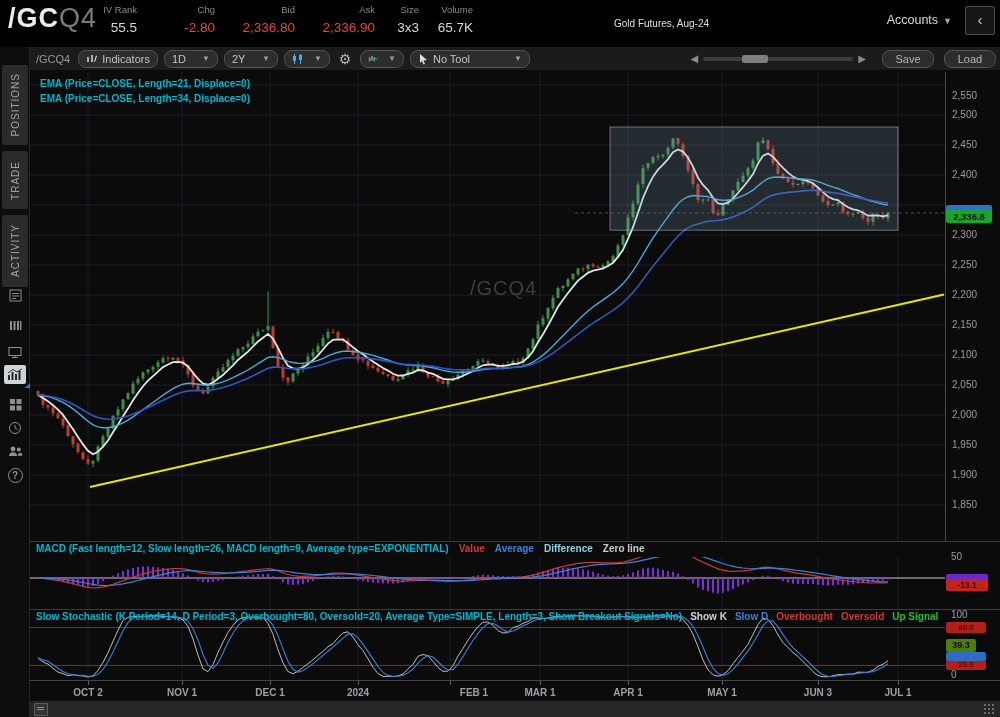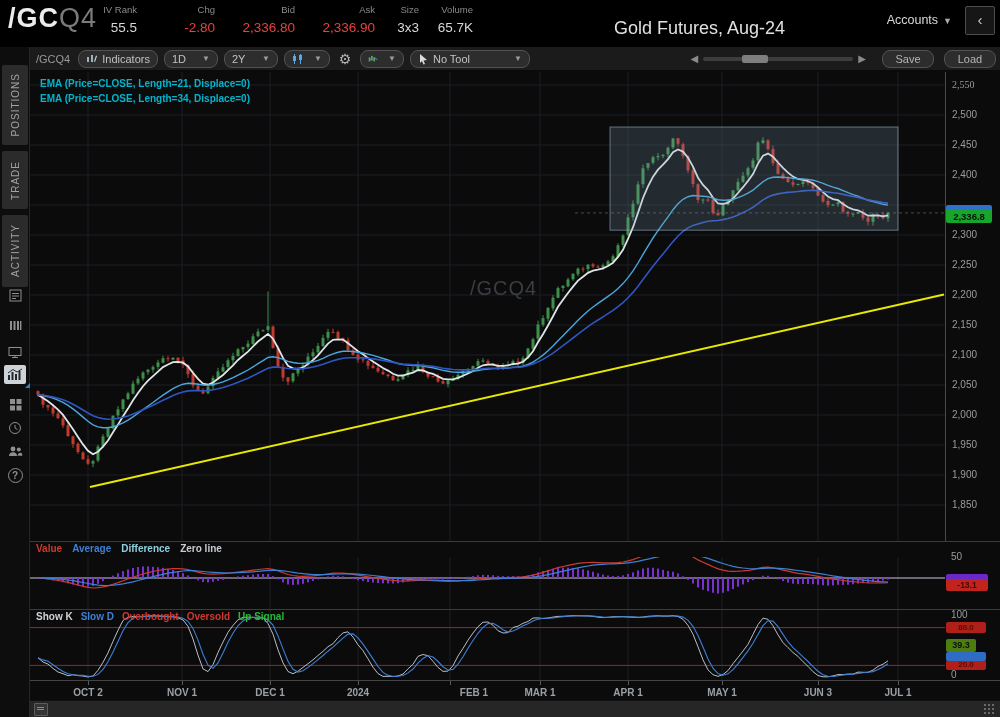--- a/index.html
+++ b/index.html
@@ -9,21 +9,21 @@
   #hdr{position:absolute;left:0;top:0;width:1000px;height:46px;background:#000;}
   #sym{position:absolute;left:8px;top:3px;font-size:27px;font-weight:bold;color:#ececec;letter-spacing:1px;}
   #sym .symq{color:#7b7b7b;font-weight:normal;}
   #hfields{position:absolute;left:82px;top:4px;display:flex;}
   .hf{display:flex;flex-direction:column;align-items:flex-end;}
   .hf .hl{font-size:9.5px;color:#8a8a8a;line-height:12px;}
   .hf .hv{font-size:13.5px;line-height:18px;margin-top:3px;}
   .red{color:#e8423a;}
   .wht{color:#d8d8d8;}
   .hsuf{color:#cfcfcf;}
-  #hdesc{position:absolute;left:614px;top:18px;font-size:18px;color:#e0e0e0;}
+  #hdesc{position:absolute;left:614px;top:18px;font-size:10px;color:#e0e0e0;}
   #accounts{position:absolute;right:48px;top:13px;font-size:12.5px;color:#d8d8d8;cursor:pointer;}
   #accounts .cv{font-size:9px;color:#aaa;margin-left:5px;}
   #backbtn{position:absolute;right:5px;top:6px;width:28px;height:27px;border:1px solid #4c4c4c;
            background:#161616;color:#ccc;font-size:15px;text-align:center;line-height:25px;border-radius:2px;cursor:pointer;}
   
   #toolbar{position:absolute;left:30px;top:47px;width:970px;height:24px;background:#1b1b1b;
            display:flex;align-items:center;gap:6px;padding-left:6px;box-sizing:border-box;border-bottom:1px solid #0a0a0a;}
   #tb-symbol{font-size:11px;color:#9a9a9a;margin-right:2px;}
   .tbtn{height:18px;background:#2d2d2d;border:1px solid #525252;border-radius:8px;color:#c2c2c2;
         font-size:11px;display:flex;align-items:center;gap:4px;padding:0 7px;box-sizing:border-box;cursor:pointer;white-space:nowrap;}
@@ -627,21 +627,21 @@
     <rect x="856.5" y="140.9199999999999" width="3" height="5.330150758776625" fill="#3f8f4a"></rect>
     <line x1="60" y1="415" x2="914" y2="222.4" stroke="#e8e800" stroke-width="2"></line>
     <polyline points="8,322.7 13,326.1 18,329.2 23,333.3 28,337.6 33,342.9 38,349.9 43,357.3 48,364.9 53,372.4 58,378.8 63,382.3 68,379.7 73,374.6 78,368.5 83,360.2 88,352.6 93,344.2 98,336.6 103,328.3 108,321.1 113,314.2 118,308.7 123,304.1 128,299.6 133,295.1 138,292.5 143,290.2 148,289.8 153,290.7 158,294.5 163,300.9 168,306.9 173,311.7 178,312.7 183,310.5 188,306.8 193,303.0 198,298.1 203,293.4 208,288.0 213,283.7 218,279.7 223,274.5 228,269.5 233,265.8 238,261.9 243,266.7 248,276.0 253,285.9 258,293.8 263,296.4 268,296.8 273,295.6 278,291.9 283,288.1 288,283.4 293,277.5 298,271.6 303,267.9 308,267.3 313,267.6 318,271.2 323,275.1 328,279.3 333,282.3 338,286.1 343,289.5 348,292.8 353,296.0 358,298.6 363,301.8 368,303.6 373,303.5 378,301.8 383,300.6 388,298.0 393,298.5 398,300.6 403,301.9 408,304.4 413,306.8 418,307.4 423,307.4 428,305.9 433,303.7 438,301.5 443,299.0 448,295.7 453,293.3 458,292.5 463,292.7 468,293.8 473,293.9 478,293.4 483,292.0 488,291.6 493,289.8 498,285.4 503,279.3 508,270.3 513,262.3 518,253.5 523,244.2 528,234.8 533,227.8 538,221.0 543,214.6 548,208.6 553,204.8 558,200.8 563,198.7 568,197.7 573,196.3 578,194.0 583,190.7 588,184.9 593,177.8 598,167.0 603,155.2 608,140.9 613,126.0 618,114.4 623,104.6 628,97.7 633,92.7 638,87.1 643,80.3 648,77.5 653,79.6 658,85.8 663,94.6 668,105.7 673,113.0 678,118.0 683,125.7 688,131.5 693,132.1 698,130.6 703,126.5 708,121.0 713,115.2 718,108.9 723,102.1 728,91.6 733,83.8 738,81.6 743,84.8 748,90.5 753,95.9 758,100.6 763,104.6 768,107.0 773,107.9 778,109.0 783,111.4 788,115.5 793,120.2 798,124.5 803,127.1 808,128.2 813,132.1 818,135.3 823,137.4 828,138.3 833,140.8 838,143.7 843,143.5 848,143.4 853,144.4 858,143.3" fill="none" stroke="#dfe5e8" stroke-width="1.8"></polyline>
     <polyline points="8,322.7 13,323.6 18,324.7 23,326.2 28,328.1 33,330.4 38,333.4 43,336.9 48,340.9 53,345.1 58,349.3 63,352.9 68,354.9 73,355.8 78,355.8 83,354.7 88,353.1 93,350.8 98,348.1 103,344.8 108,341.3 113,337.6 118,334.0 123,330.5 128,326.8 133,323.1 138,319.9 143,316.7 148,314.2 153,312.2 158,311.3 163,311.5 168,312.2 173,313.0 178,313.2 183,312.5 188,311.3 193,309.9 198,307.9 203,305.7 208,303.2 213,300.6 218,298.0 223,294.9 228,291.7 233,288.7 238,285.5 243,284.7 248,285.6 253,287.4 258,289.4 263,290.5 268,291.2 273,291.4 278,290.7 283,289.8 288,288.4 293,286.3 298,283.9 303,281.8 308,280.3 313,279.2 318,279.1 323,279.5 328,280.2 333,281.0 338,282.1 343,283.4 348,284.9 353,286.5 358,288.0 363,289.9 368,291.5 373,292.5 378,293.1 383,293.5 388,293.4 393,294.0 398,295.0 403,295.8 408,297.1 413,298.4 418,299.3 423,300.1 428,300.3 433,300.2 438,300.0 443,299.4 448,298.5 453,297.6 458,297.0 463,296.6 468,296.6 473,296.3 478,296.0 483,295.4 488,295.0 493,294.2 498,292.5 503,290.2 508,286.8 513,283.1 518,278.8 523,274.0 528,268.7 533,263.7 538,258.6 543,253.5 548,248.3 553,243.6 558,239.0 563,235.0 568,231.4 573,227.9 578,224.4 583,220.8 588,216.5 593,211.6 598,205.6 603,198.9 608,191.0 613,182.4 618,174.1 623,166.0 628,158.6 633,151.7 638,144.8 643,137.7 648,131.7 653,127.3 658,124.7 663,123.5 668,123.9 673,124.3 678,124.6 683,126.1 688,127.7 693,128.2 698,128.1 703,127.2 708,125.6 713,123.7 718,121.2 723,118.2 728,113.9 733,109.7 738,106.7 743,105.3 748,105.0 753,105.2 758,105.6 763,106.3 768,106.8 773,107.0 778,107.4 783,108.2 788,109.6 793,111.4 798,113.4 803,115.1 808,116.5 813,118.6 818,120.7 823,122.6 828,124.2 833,126.2 838,128.3 843,129.6 848,130.9 853,132.3 858,133.1" fill="none" stroke="#49a8dc" stroke-width="1.4"></polyline>
     <polyline points="8,322.7 13,323.3 18,324.0 23,325.0 28,326.2 33,327.8 38,329.8 43,332.3 48,335.0 53,338.0 58,341.0 63,343.8 68,345.6 73,346.6 78,347.2 83,347.0 88,346.4 93,345.3 98,344.0 103,342.1 108,340.1 113,337.8 118,335.5 123,333.2 128,330.8 133,328.2 138,325.9 143,323.6 148,321.6 153,319.9 158,318.9 163,318.6 168,318.6 173,318.8 178,318.6 183,317.8 188,316.8 193,315.6 198,314.0 203,312.3 208,310.3 213,308.3 218,306.2 223,303.8 228,301.3 233,298.8 238,296.3 243,295.1 248,295.1 253,295.7 258,296.5 263,296.8 268,296.8 273,296.6 278,295.9 283,295.0 288,293.8 293,292.2 298,290.4 303,288.7 308,287.4 313,286.3 318,285.8 323,285.7 328,285.8 333,285.9 338,286.4 343,286.9 348,287.6 353,288.5 358,289.4 363,290.4 368,291.4 373,292.1 378,292.4 383,292.8 388,292.8 393,293.2 398,293.8 403,294.4 408,295.3 413,296.2 418,296.9 423,297.5 428,297.8 433,297.9 438,297.9 443,297.6 448,297.2 453,296.7 458,296.3 463,296.2 468,296.2 473,296.0 478,295.8 483,295.4 488,295.2 493,294.7 498,293.6 503,292.1 508,289.9 513,287.4 518,284.4 523,281.1 528,277.3 533,273.7 538,269.9 543,266.0 548,262.1 553,258.4 558,254.6 563,251.2 568,248.0 573,244.9 578,241.7 583,238.4 588,234.7 593,230.6 598,225.8 603,220.4 608,214.2 613,207.5 618,200.8 623,194.2 628,187.9 633,181.9 638,175.8 643,169.6 648,164.0 653,159.4 658,155.9 663,153.4 668,152.0 673,150.6 678,149.3 683,148.8 688,148.5 693,147.6 698,146.5 703,144.9 708,142.9 713,140.6 718,138.1 723,135.3 728,131.6 733,127.9 738,125.0 743,123.1 748,121.9 753,121.0 758,120.4 763,120.0 768,119.5 773,118.9 778,118.5 783,118.4 788,118.7 793,119.3 798,120.1 803,120.8 808,121.3 813,122.4 818,123.5 823,124.5 828,125.4 833,126.6 838,127.9 843,128.8 848,129.6 853,130.5 858,131.1" fill="none" stroke="#2f55c0" stroke-width="1.6"></polyline>
     <rect x="580" y="55" width="288" height="103.19999999999999" fill="rgba(125,155,178,0.22)" stroke="rgba(165,190,210,0.55)" stroke-width="1"></rect>
     <line x1="545" y1="140.9199999999999" x2="915" y2="140.9199999999999" stroke="#8f979e" stroke-width="0.8" stroke-dasharray="3 3" opacity="0.55"></line>
   </svg>
 
 <div id="price-axis">
-    <div class="pal" style="top: 7px; font-family: Liberation Serif, serif;">2,550</div>
+    <div class="pal" style="top: 18px;">2,550</div>
     <div class="pal" style="top: 37px;">2,500</div>
     <div class="pal" style="top: 67px;">2,450</div>
     <div class="pal" style="top: 97px;">2,400</div>
     <div class="pal" style="top: 157px;">2,300</div>
     <div class="pal" style="top: 187px;">2,250</div>
     <div class="pal" style="top: 217px;">2,200</div>
     <div class="pal" style="top: 247px;">2,150</div>
     <div class="pal" style="top: 277px;">2,100</div>
     <div class="pal" style="top: 307px;">2,050</div>
     <div class="pal" style="top: 337px;">2,000</div>
@@ -650,20 +650,21 @@
     <div class="pal" style="top: 427px;">1,850</div>
   </div>
 <div id="price-badge">
   <div id="pb-blue"></div>
   <div id="pb-green">2,336.8</div>
 </div>
 
 <div class="hdiv" style="top:541px"></div>
 
 <div id="macd-label">
+  <span class="main">MACD (Fast length=12, Slow length=26, MACD length=9, Average type=EXPONENTIAL)</span>
   <span class="lg-red">Value</span>
   <span class="lg-blue">Average</span>
   <span class="lg-cyan">Difference</span>
   <span class="lg-gray">Zero line</span>
 </div>
 <svg id="macd-svg" width="915" height="52">
     <line x1="58" y1="0" x2="58" y2="52" stroke="#1c1f23"></line>
     <line x1="152" y1="0" x2="152" y2="52" stroke="#1c1f23"></line>
     <line x1="240" y1="0" x2="240" y2="52" stroke="#1c1f23"></line>
     <line x1="328" y1="0" x2="328" y2="52" stroke="#1c1f23"></line>
@@ -866,20 +867,21 @@
     <line x1="598" y1="0" x2="598" y2="70" stroke="#1c1f23"></line>
     <line x1="692" y1="0" x2="692" y2="70" stroke="#1c1f23"></line>
     <line x1="788" y1="0" x2="788" y2="70" stroke="#1c1f23"></line>
     <line x1="868" y1="0" x2="868" y2="70" stroke="#1c1f23"></line>
     <line x1="0" y1="17.6" x2="915" y2="17.6" stroke="#aa1f1f" stroke-width="1"></line>
     <line x1="0" y1="55.4" x2="915" y2="55.4" stroke="#aa1f1f" stroke-width="1"></line>
     <polyline points="8,47.8 13,52.0 18,54.1 23,58.4 28,62.0 33,63.7 38,65.7 43,64.7 48,65.6 53,66.0 58,67.0 63,66.0 68,60.3 73,52.3 78,42.9 83,31.3 88,20.3 93,10.5 98,7.3 103,6.4 108,6.8 113,6.6 118,6.0 123,5.7 128,6.0 133,6.4 138,6.8 143,6.8 148,7.8 153,9.9 158,16.3 163,29.0 168,45.1 173,58.9 178,61.6 183,54.7 188,42.5 193,32.0 198,22.4 203,15.4 208,9.8 213,7.4 218,7.1 223,7.4 228,8.2 233,7.5 238,13.6 243,24.2 248,39.8 253,52.8 258,61.5 263,63.7 268,61.2 273,57.4 278,53.7 283,49.8 288,45.5 293,41.3 298,36.7 303,33.7 308,27.6 313,22.9 318,21.8 323,27.1 328,34.8 333,40.7 338,48.8 343,57.2 348,63.6 353,66.4 358,66.3 363,66.6 368,66.0 373,64.0 378,58.8 383,54.3 388,46.3 393,44.5 398,45.7 403,51.3 408,57.4 413,61.4 418,61.1 423,55.7 428,46.0 433,38.4 438,30.2 443,23.0 448,16.7 453,12.2 458,12.0 463,15.3 468,20.7 473,23.0 478,22.6 483,17.5 488,16.2 493,13.3 498,11.5 503,8.0 508,7.9 513,8.6 518,8.0 523,7.1 528,6.4 533,6.3 538,6.0 543,5.7 548,5.8 553,5.9 558,5.9 563,6.4 568,7.1 573,7.6 578,7.3 583,6.8 588,6.7 593,6.7 598,7.0 603,7.2 608,7.4 613,7.1 618,6.3 623,6.0 628,5.8 633,6.1 638,6.1 643,5.7 648,6.4 653,9.3 658,15.4 663,24.2 668,36.8 673,49.9 678,59.9 683,64.7 688,66.3 693,64.5 698,60.6 703,53.7 708,47.4 713,41.0 718,34.3 723,24.4 728,14.6 733,8.1 738,9.3 743,15.8 748,24.8 753,32.6 758,37.6 763,42.5 768,46.4 773,51.7 778,56.3 783,61.7 788,65.5 793,66.8 798,66.8 803,65.9 808,64.6 813,64.6 818,64.1 823,64.1 828,62.1 833,62.3 838,62.3 843,60.1 848,56.4 853,54.2 858,50.8" fill="none" stroke="#b9bfc6" stroke-width="1"></polyline>
     <polyline points="8,47.8 13,49.9 18,51.3 23,54.8 28,58.2 33,61.4 38,63.8 43,64.7 48,65.3 53,65.4 58,66.2 63,66.3 68,64.4 73,59.5 78,51.8 83,42.1 88,31.5 93,20.7 98,12.7 103,8.1 108,6.8 113,6.6 118,6.5 123,6.1 128,5.9 133,6.0 138,6.4 143,6.7 148,7.1 153,8.2 158,11.3 163,18.4 168,30.1 173,44.3 178,55.2 183,58.4 188,52.9 193,43.1 198,32.3 203,23.3 208,15.8 213,10.9 218,8.1 223,7.3 228,7.5 233,7.7 238,9.8 243,15.1 248,25.9 253,38.9 258,51.3 263,59.3 268,62.1 273,60.8 278,57.4 283,53.6 288,49.6 293,45.5 298,41.2 303,37.2 308,32.7 313,28.1 318,24.1 323,23.9 328,27.9 333,34.2 338,41.4 343,48.9 348,56.5 353,62.4 358,65.4 363,66.4 368,66.3 373,65.5 378,62.9 383,59.0 388,53.1 393,48.4 398,45.5 403,47.1 408,51.5 413,56.7 418,60.0 423,59.4 428,54.2 433,46.7 438,38.2 443,30.5 448,23.3 453,17.3 458,13.6 463,13.2 468,16.0 473,19.7 478,22.1 483,21.0 488,18.8 493,15.7 498,13.7 503,10.9 508,9.1 513,8.2 518,8.2 523,7.9 528,7.2 533,6.6 538,6.2 543,6.0 548,5.8 553,5.8 558,5.9 563,6.1 568,6.5 573,7.1 578,7.4 583,7.2 588,6.9 593,6.7 598,6.8 603,6.9 608,7.2 613,7.2 618,6.9 623,6.5 628,6.0 633,6.0 638,6.0 643,6.0 648,6.0 653,7.1 658,10.4 663,16.3 668,25.5 673,37.0 678,48.9 683,58.2 688,63.6 693,65.2 698,63.8 703,59.6 708,53.9 713,47.4 718,40.9 723,33.2 728,24.4 733,15.7 738,10.7 743,11.1 748,16.6 753,24.4 758,31.7 763,37.6 768,42.2 773,46.9 778,51.5 783,56.6 788,61.2 793,64.7 798,66.3 803,66.5 808,65.8 813,65.0 818,64.4 823,64.3 828,63.5 833,62.8 838,62.2 843,61.6 848,59.6 853,56.9 858,53.8" fill="none" stroke="#3f7fd4" stroke-width="1.1"></polyline>
   </svg>
 <div id="stoch-label">
+  <span class="main">Slow Stochastic (K Period=14, D Period=3, Overbought=80, Oversold=20, Average Type=SIMPLE, Length=3, Show Breakout Signals=No)</span>
   <span class="lg-k">Show K</span>
   <span class="lg-blue">Slow D</span>
   <span class="lg-red">Overbought</span>
   <span class="lg-red">Oversold</span>
   <span class="lg-green">Up Signal</span>
 
 </div>
 <div id="stoch-100">100</div>
 <div id="stoch-0">0</div>
 <div class="sbadge" id="sb-ob">80.0</div>

